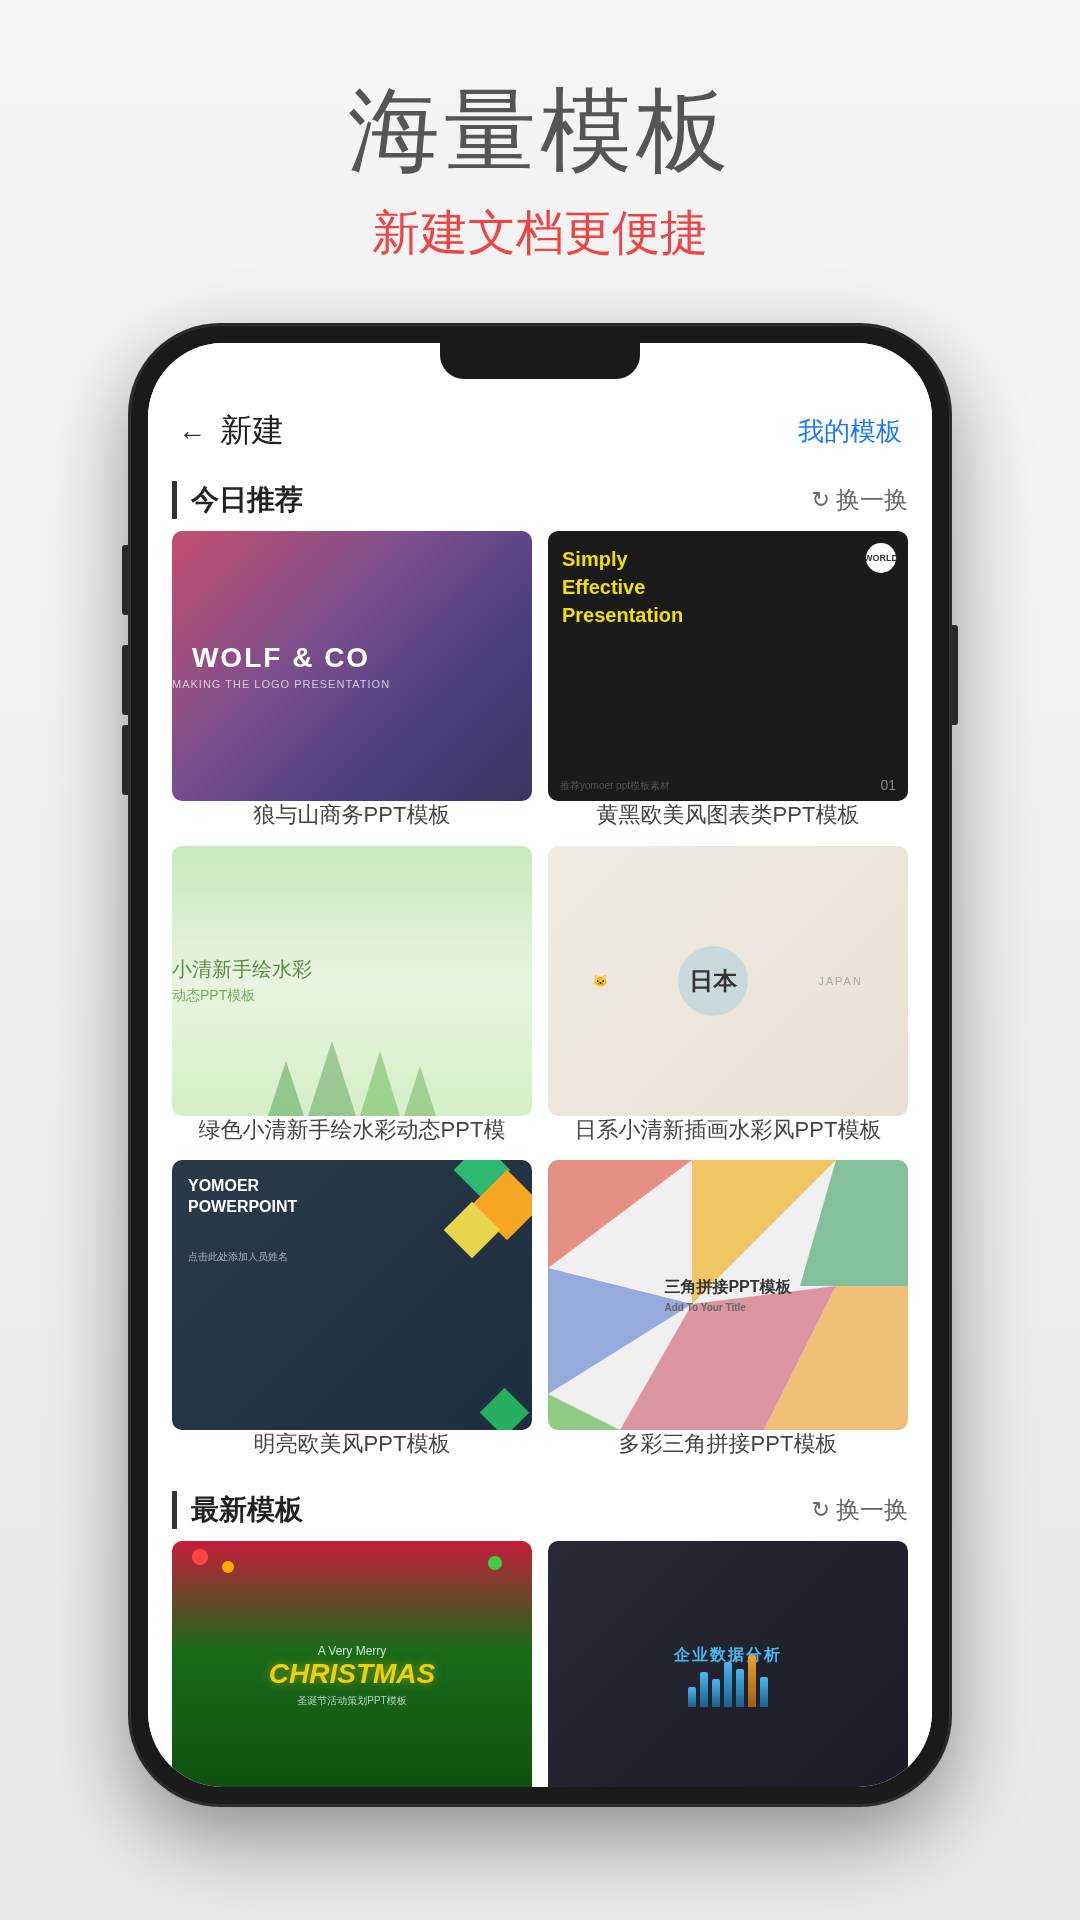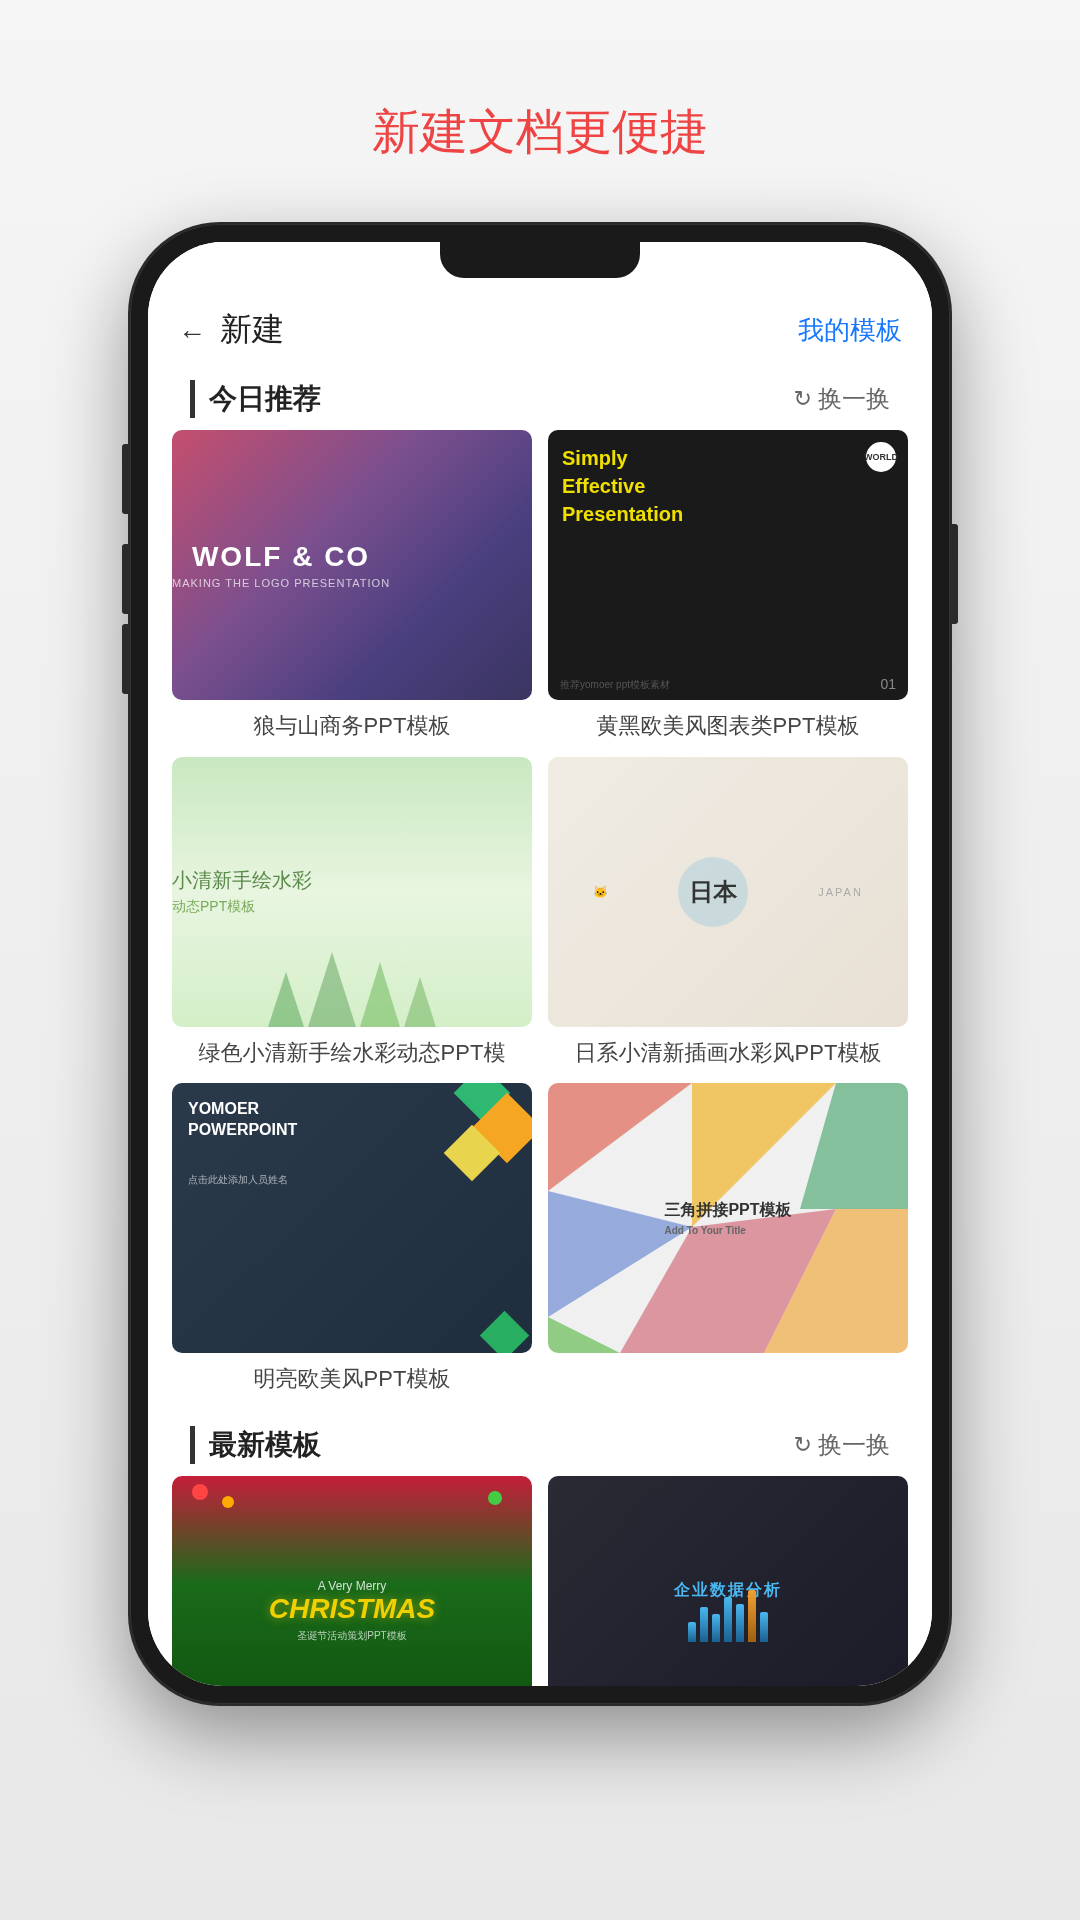--- a/index.html
+++ b/index.html
@@ -130,21 +130,21 @@
     .my-template {
       font-size: 26px;
       color: #1677ff;
     }
 
     
     .section-header {
       display: flex;
       align-items: center;
       justify-content: space-between;
-      padding: 16px 42px 12px;
+      padding: 16px 24px 12px;
     }
     .section-title {
       font-size: 28px;
       font-weight: 600;
       color: #222;
       border-left: 5px solid #333;
       padding-left: 14px;
     }
     .refresh-btn {
       display: flex;
@@ -160,21 +160,21 @@
     
     .template-grid {
       display: grid;
       grid-template-columns: 1fr 1fr;
       gap: 16px;
       padding: 0 24px 16px;
     }
     .template-item {
       display: flex;
       flex-direction: column;
-      gap: 12px;
+      gap: 0;
     }
     .template-thumb {
       width: 100%;
       aspect-ratio: 4/3;
       border-radius: 10px;
       overflow: hidden;
       position: relative;
     }
     .template-label {
       font-size: 22px;
@@ -460,20 +460,21 @@
     .bar {
       width: 8px;
       background: linear-gradient(180deg, #4ab8f0, #1a6090);
       border-radius: 2px 2px 0 0;
     }
   </style>
 </head>
 <body>
 
 <div class="top-heading">
+  <div class="main-title">海量模板</div>
   <div class="sub-title">新建文档更便捷</div>
 </div>
 
 <div class="phone-wrapper">
   <div class="phone-frame">
     <div class="phone-screen">
       <div class="notch"></div>
       <div class="app-content">
 
         <div class="app-bar">
@@ -566,20 +567,21 @@
                 <polygon points="0,60 80,80 0,130" fill="rgba(60,100,200,0.5)"></polygon>
                 <polygon points="80,80 160,70 120,150 40,150" fill="rgba(200,60,80,0.5)"></polygon>
                 <polygon points="160,70 200,70 200,150 120,150" fill="rgba(240,160,40,0.6)"></polygon>
                 <polygon points="0,130 40,150 0,150" fill="rgba(80,180,60,0.6)"></polygon>
               </svg>
               <div class="tri-text">
                 <div>三角拼接PPT模板</div>
                 <div class="tri-sub">Add To Your Title</div>
               </div>
             </div>
+            <div class="template-label">多彩三角拼接PPT模板</div>
           </div>
 
         </div>
 
         <div class="section-header">
           <span class="section-title">最新模板</span>
           <div class="refresh-btn">
             <span class="refresh-icon">↻</span>
             <span>换一换</span>
           </div>

